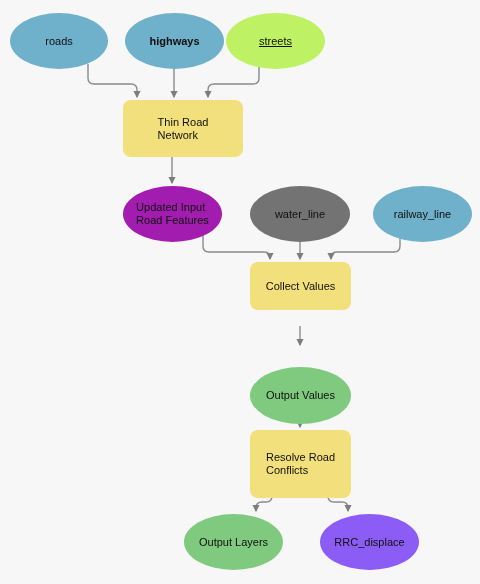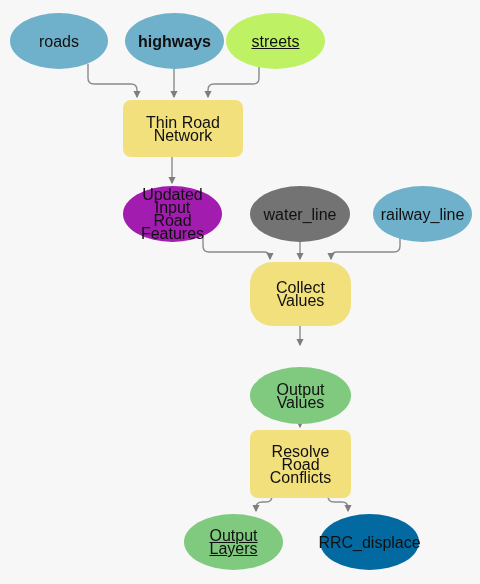--- a/index.html
+++ b/index.html
@@ -21,23 +21,22 @@
     top: 0;
     width: 480px;
     height: 584px;
     pointer-events: none;
   }
   .node {
     position: absolute;
     display: flex;
     align-items: center;
     justify-content: center;
-    text-align: center;
     color: #101010;
-    font-size: 16px;
+    font-size: 11px;
     line-height: 13px;
     box-sizing: border-box;
     padding: 2px 4px;
     white-space: pre-line;
     z-index: 2;
   }
   .ellipse {
     border-radius: 50%;
   }
   .rect {
@@ -75,20 +74,20 @@
   <div id="node-layer">
       <div class="node ellipse" style="left: 10px; top: 13px; width: 98px; height: 56px; background: rgb(111, 176, 203);"><span class="node-label">roads</span></div>
       <div class="node ellipse" style="left: 125px; top: 13px; width: 99px; height: 56px; background: rgb(111, 176, 203); font-weight: bold;"><span class="node-label">highways</span></div>
       <div class="node ellipse" style="left: 226px; top: 13px; width: 99px; height: 56px; background: #bef264; text-decoration: underline;"><span class="node-label">streets</span></div>
       <div class="node rect" style="left: 123px; top: 100px; width: 120px; height: 57px; background: rgb(242, 224, 124);"><span class="node-label">Thin Road
 Network</span></div>
       <div class="node ellipse" style="left: 123px; top: 186px; width: 99px; height: 56px; background: #a21caf;"><span class="node-label">Updated Input
 Road Features</span></div>
       <div class="node ellipse" style="left: 250px; top: 186px; width: 100px; height: 56px; background: #737373;"><span class="node-label">water_line</span></div>
       <div class="node ellipse" style="left: 373px; top: 186px; width: 99px; height: 56px; background: rgb(111, 176, 203);"><span class="node-label">railway_line</span></div>
-      <div class="node rect" style="left: 250px; top: 262px; width: 101px; height: 64px; background: rgb(242, 224, 124); border-radius: 22px;"><span class="node-label">Collect Values</span></div>
+      <div class="node rect" style="left: 250px; top: 262px; width: 101px; height: 48px; background: rgb(242, 224, 124);"><span class="node-label">Collect Values</span></div>
       <div class="node ellipse" style="left: 250px; top: 367px; width: 101px; height: 57px; background: rgb(127, 202, 127);"><span class="node-label">Output Values</span></div>
       <div class="node rect" style="left: 250px; top: 430px; width: 101px; height: 68px; background: rgb(242, 224, 124);"><span class="node-label">Resolve Road
 Conflicts</span></div>
-      <div class="node ellipse" style="left: 184px; top: 514px; width: 99px; height: 56px; background: rgb(127, 202, 127); text-decoration: underline;"><span class="node-label">Output Layers</span></div>
-      <div class="node ellipse" style="left: 320px; top: 514px; width: 99px; height: 56px; background: #0369a1;"><span class="node-label">RRC_displace</span></div>
+      <div class="node ellipse" style="left: 184px; top: 514px; width: 99px; height: 56px; background: rgb(127, 202, 127);"><span class="node-label">Output Layers</span></div>
+      <div class="node ellipse" style="left: 320px; top: 514px; width: 99px; height: 56px; background: #8b5cf6;"><span class="node-label">RRC_displace</span></div>
     </div>
 </div>
 
 </body></html>

